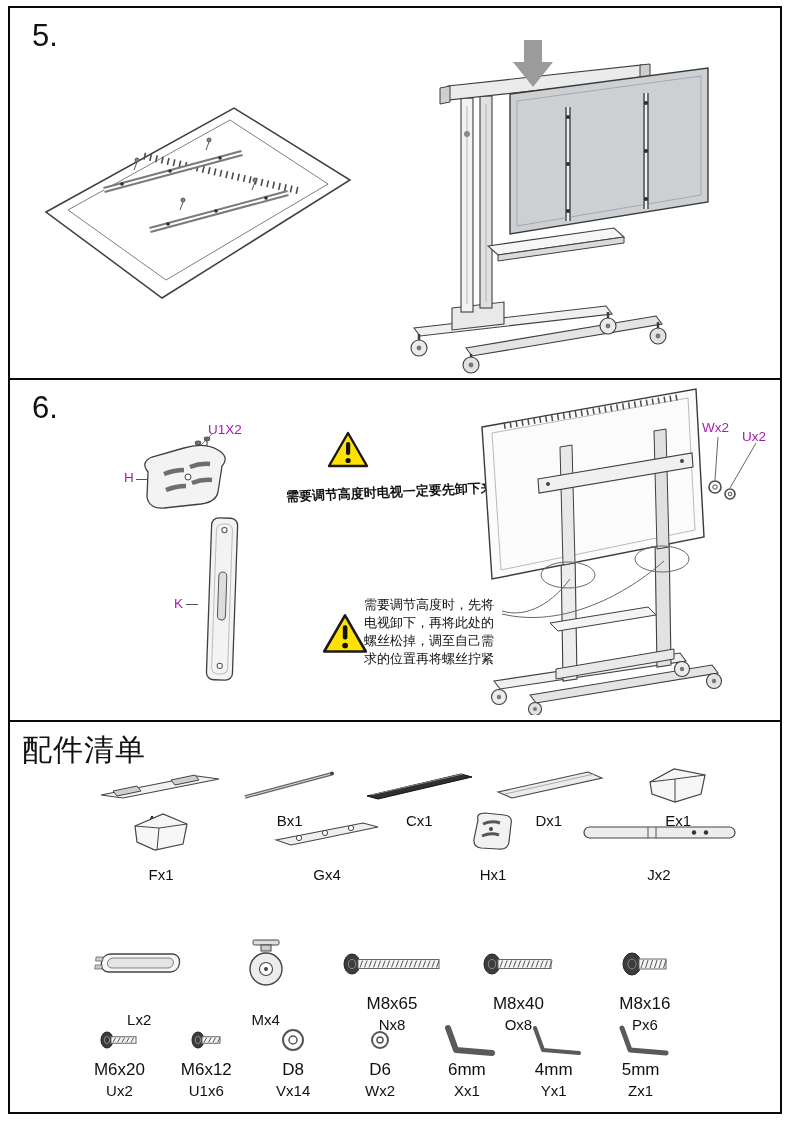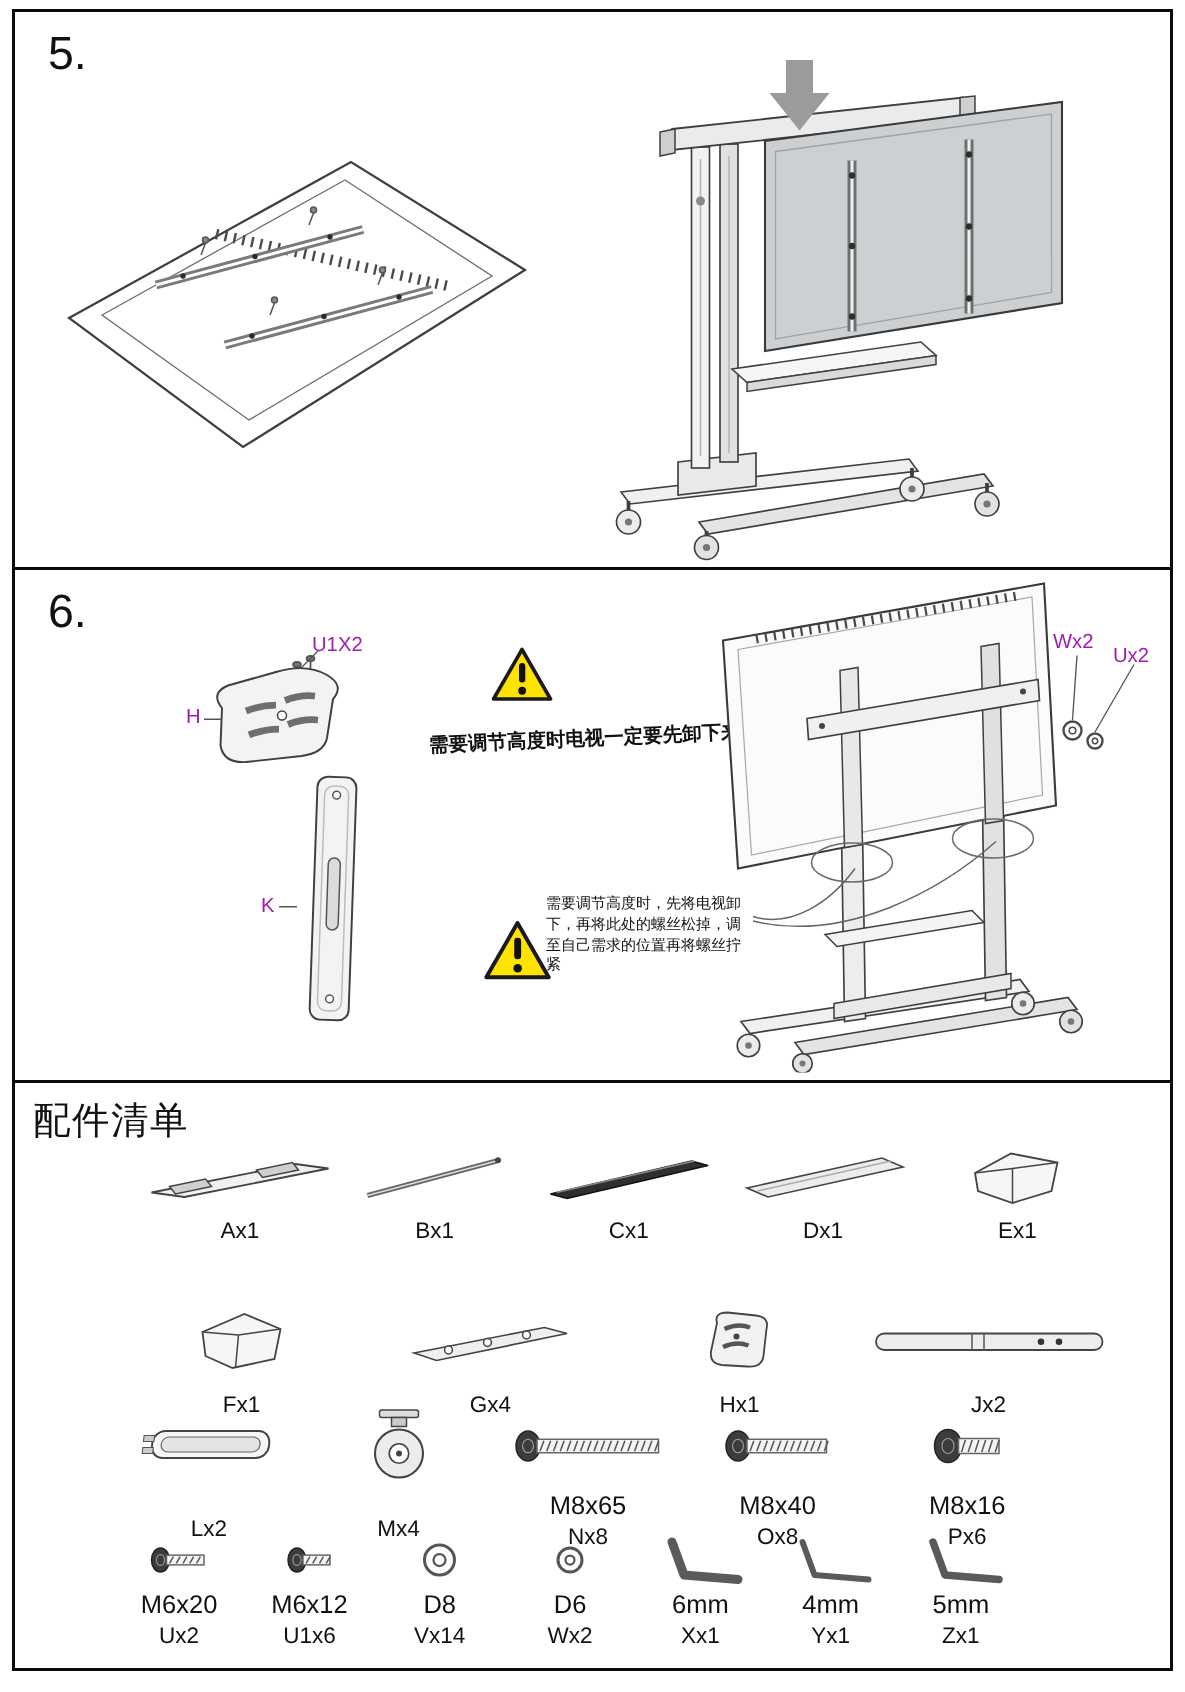--- a/index.html
+++ b/index.html
@@ -5,28 +5,28 @@
   *{box-sizing:border-box;margin:0;padding:0}
   body{margin:0;background:#fff}
   .canvas{position:relative;width:790px;height:1128px;background:#fff;overflow:hidden;
           font-family:"Liberation Sans","DejaVu Sans",sans-serif;color:#111}
   .frame{position:absolute;left:8px;top:6px;width:774px;height:1108px;border:2px solid #0a0a0a}
   .hdiv{position:absolute;left:8px;width:774px;height:2px;background:#0a0a0a}
   .abs{position:absolute}
   .step-num{font-size:31px;color:#111}
   .small-label{font-size:13.5px;color:#a21caf}
   .banner{font-size:13px;font-weight:bold;white-space:nowrap;transform:rotate(-2.5deg);transform-origin:left center}
-  .note{font-size:10px;line-height:1.38;width:138px}
-  .parts-title{font-size:25px;letter-spacing:1px}
+  .note{font-size:13px;line-height:1.38;width:138px}
+  .parts-title{font-size:30px;letter-spacing:1px}
   .leader{position:absolute;background:#555;height:1px}
   .parts-row{position:absolute;display:flex}
   .part-cell{flex:1;display:flex;flex-direction:column;align-items:center;justify-content:flex-start}
   .part-icon{display:flex;align-items:center;justify-content:center}
   .row-0{left:95px;top:760px;width:648px}
-  .row-1{left:78px;top:862px;width:664px}
+  .row-1{left:78px;top:800px;width:664px}
   .row-2{left:76px;top:938px;width:632px}
   .row-3{left:76px;top:1024px;width:608px}
   .row-0 .part-icon{height:50px}
   .row-1 .part-icon{height:64px}
   .row-2 .part-icon{height:52px}
   .row-3 .part-icon{height:32px}
   .part-spec{font-size:17px;margin-top:4px;min-height:15px}
   .part-label{font-size:15px;margin-top:2px}
 </style>
 </head>

